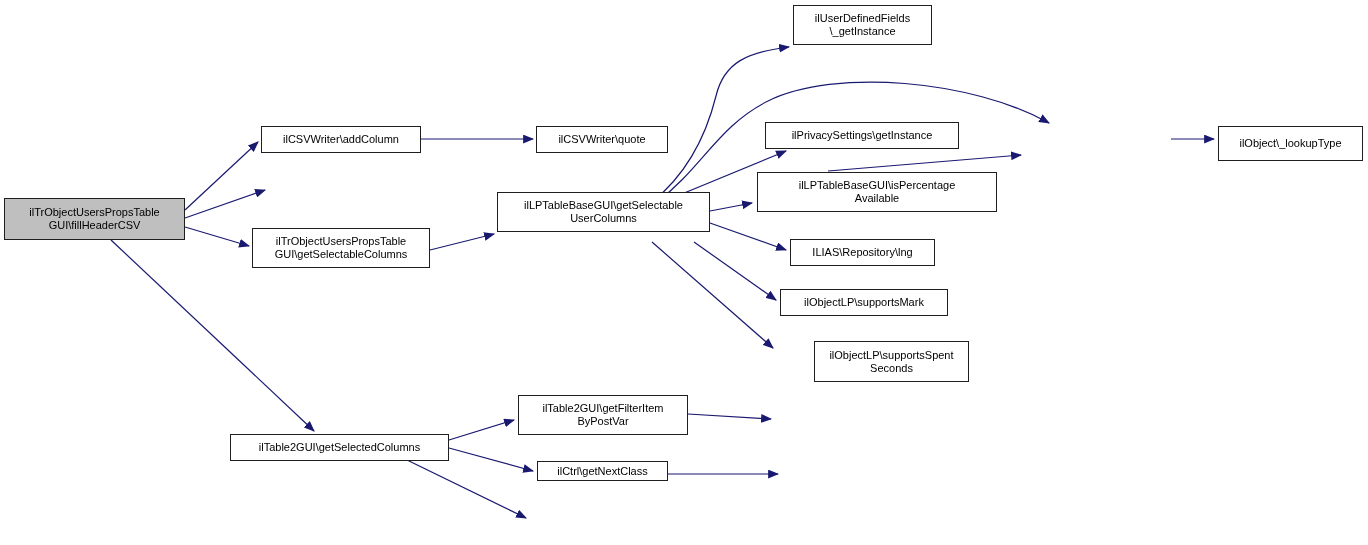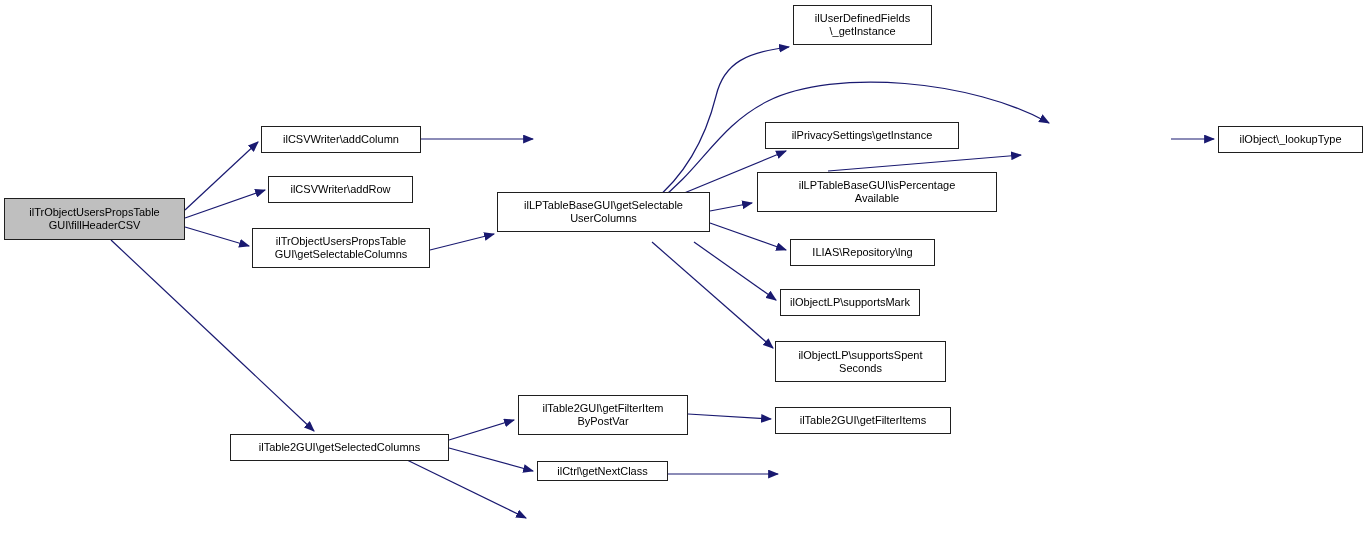--- a/index.html
+++ b/index.html
@@ -72,24 +72,24 @@
 
   <div class="node root" style="left:4px;top:198px;width:181px;height:42px">
     <span>ilTrObjectUsersPropsTable</span>
     <span>GUI\fillHeaderCSV</span>
   </div>
 
   <div class="node" style="left:261px;top:126px;width:160px;height:27px">
     <span>ilCSVWriter\addColumn</span>
   </div>
 
+  <div class="node" style="left:536px;top:126px;width:132px;height:27px">
+    <span>ilCSVWriter\quote</span>
+  </div>
 
-  <div class="node" style="left:268px;top:176px;width:145px;height:27px">
-    <span>ilCSVWriter\addRow</span>
-  </div>
 
   <div class="node" style="left:252px;top:228px;width:178px;height:40px">
     <span>ilTrObjectUsersPropsTable</span>
     <span>GUI\getSelectableColumns</span>
   </div>
 
   <div class="node" style="left:497px;top:192px;width:213px;height:40px">
     <span>ilLPTableBaseGUI\getSelectable</span>
     <span>UserColumns</span>
   </div>
@@ -102,49 +102,46 @@
   <div class="node" style="left:765px;top:122px;width:194px;height:27px">
     <span>ilPrivacySettings\getInstance</span>
   </div>
 
   <div class="node" style="left:757px;top:172px;width:240px;height:40px">
     <span>ilLPTableBaseGUI\isPercentage</span>
     <span>Available</span>
   </div>
 
 
-  <div class="node" style="left:1218px;top:126px;width:145px;height:27px">
+  <div class="node" style="left:1218px;top:126px;width:145px;height:35px">
     <span>ilObject\_lookupType</span>
   </div>
 
   <div class="node" style="left:790px;top:239px;width:145px;height:27px">
     <span>ILIAS\Repository\lng</span>
   </div>
 
-  <div class="node" style="left:780px;top:289px;width:140px;height:27px">
+  <div class="node" style="left:780px;top:289px;width:168px;height:27px">
     <span>ilObjectLP\supportsMark</span>
   </div>
 
-  <div class="node" style="left:775px;top:341px;width:171px;height:41px">
+  <div class="node" style="left:814px;top:341px;width:155px;height:41px">
     <span>ilObjectLP\supportsSpent</span>
     <span>Seconds</span>
   </div>
 
   <div class="node" style="left:230px;top:434px;width:219px;height:27px">
     <span>ilTable2GUI\getSelectedColumns</span>
   </div>
 
   <div class="node" style="left:518px;top:395px;width:170px;height:40px">
     <span>ilTable2GUI\getFilterItem</span>
     <span>ByPostVar</span>
   </div>
 
-  <div class="node" style="left:775px;top:407px;width:176px;height:27px">
-    <span>ilTable2GUI\getFilterItems</span>
-  </div>
 
   <div class="node" style="left:537px;top:461px;width:131px;height:20px">
     <span>ilCtrl\getNextClass</span>
   </div>
 
 
 
 </div>
 
 </body></html>

